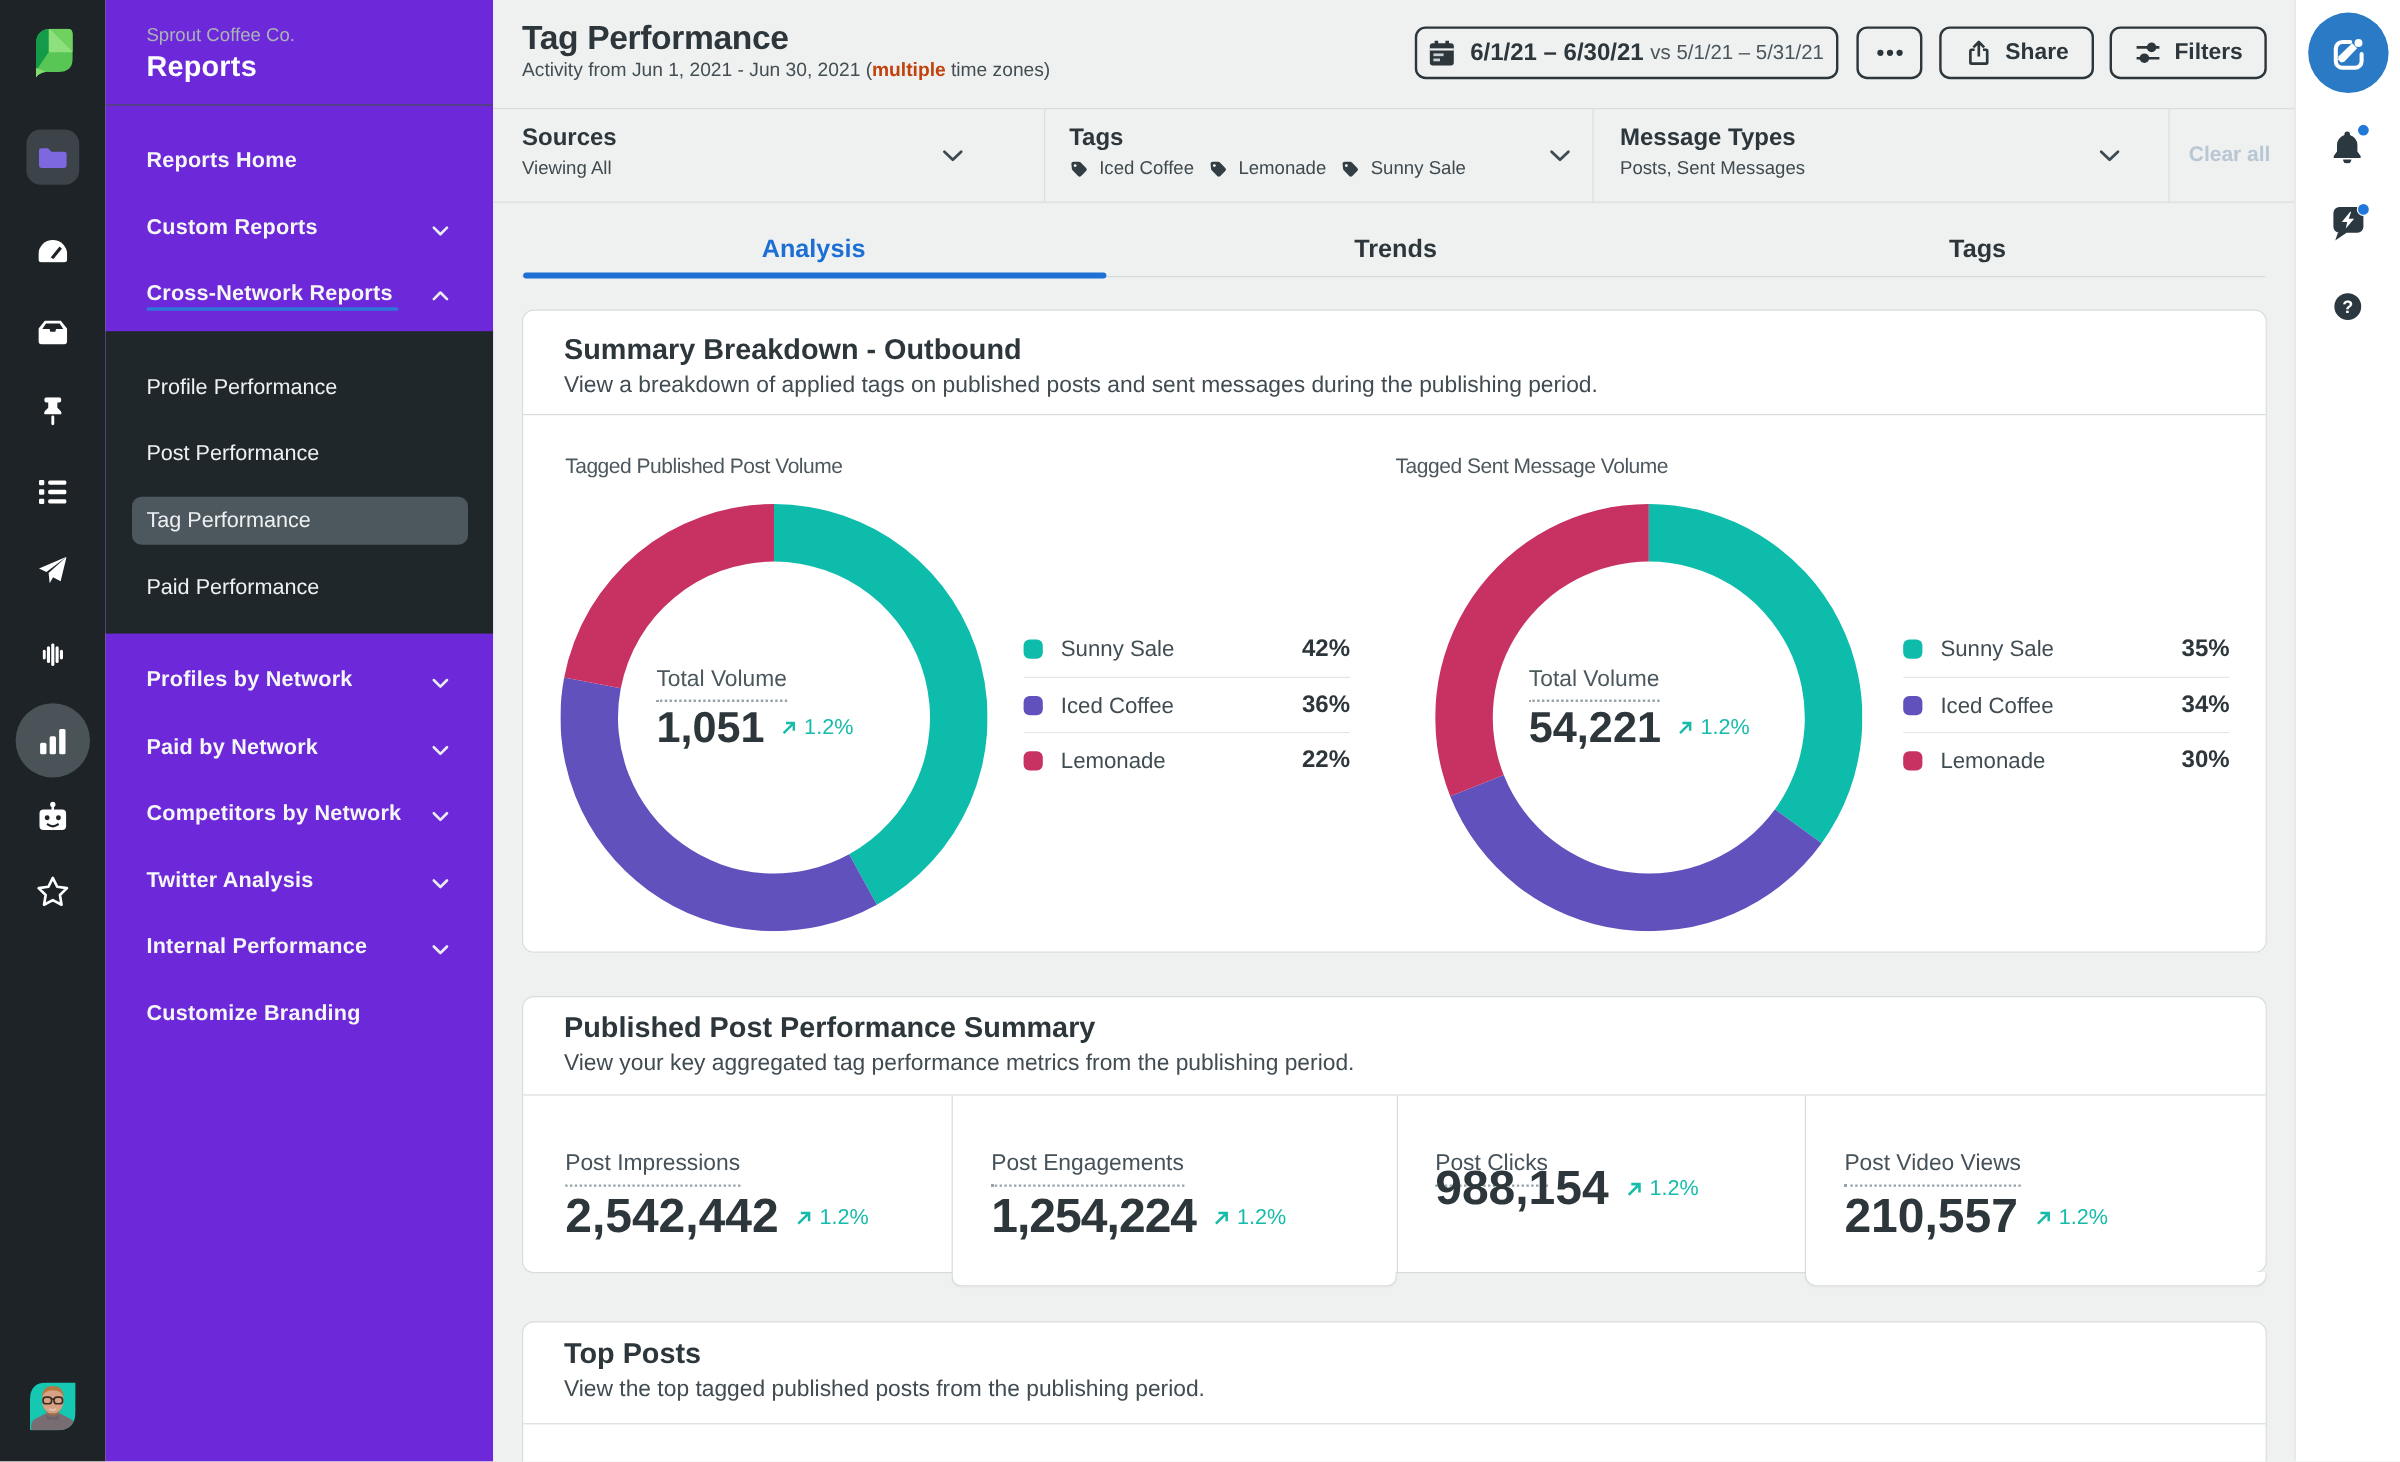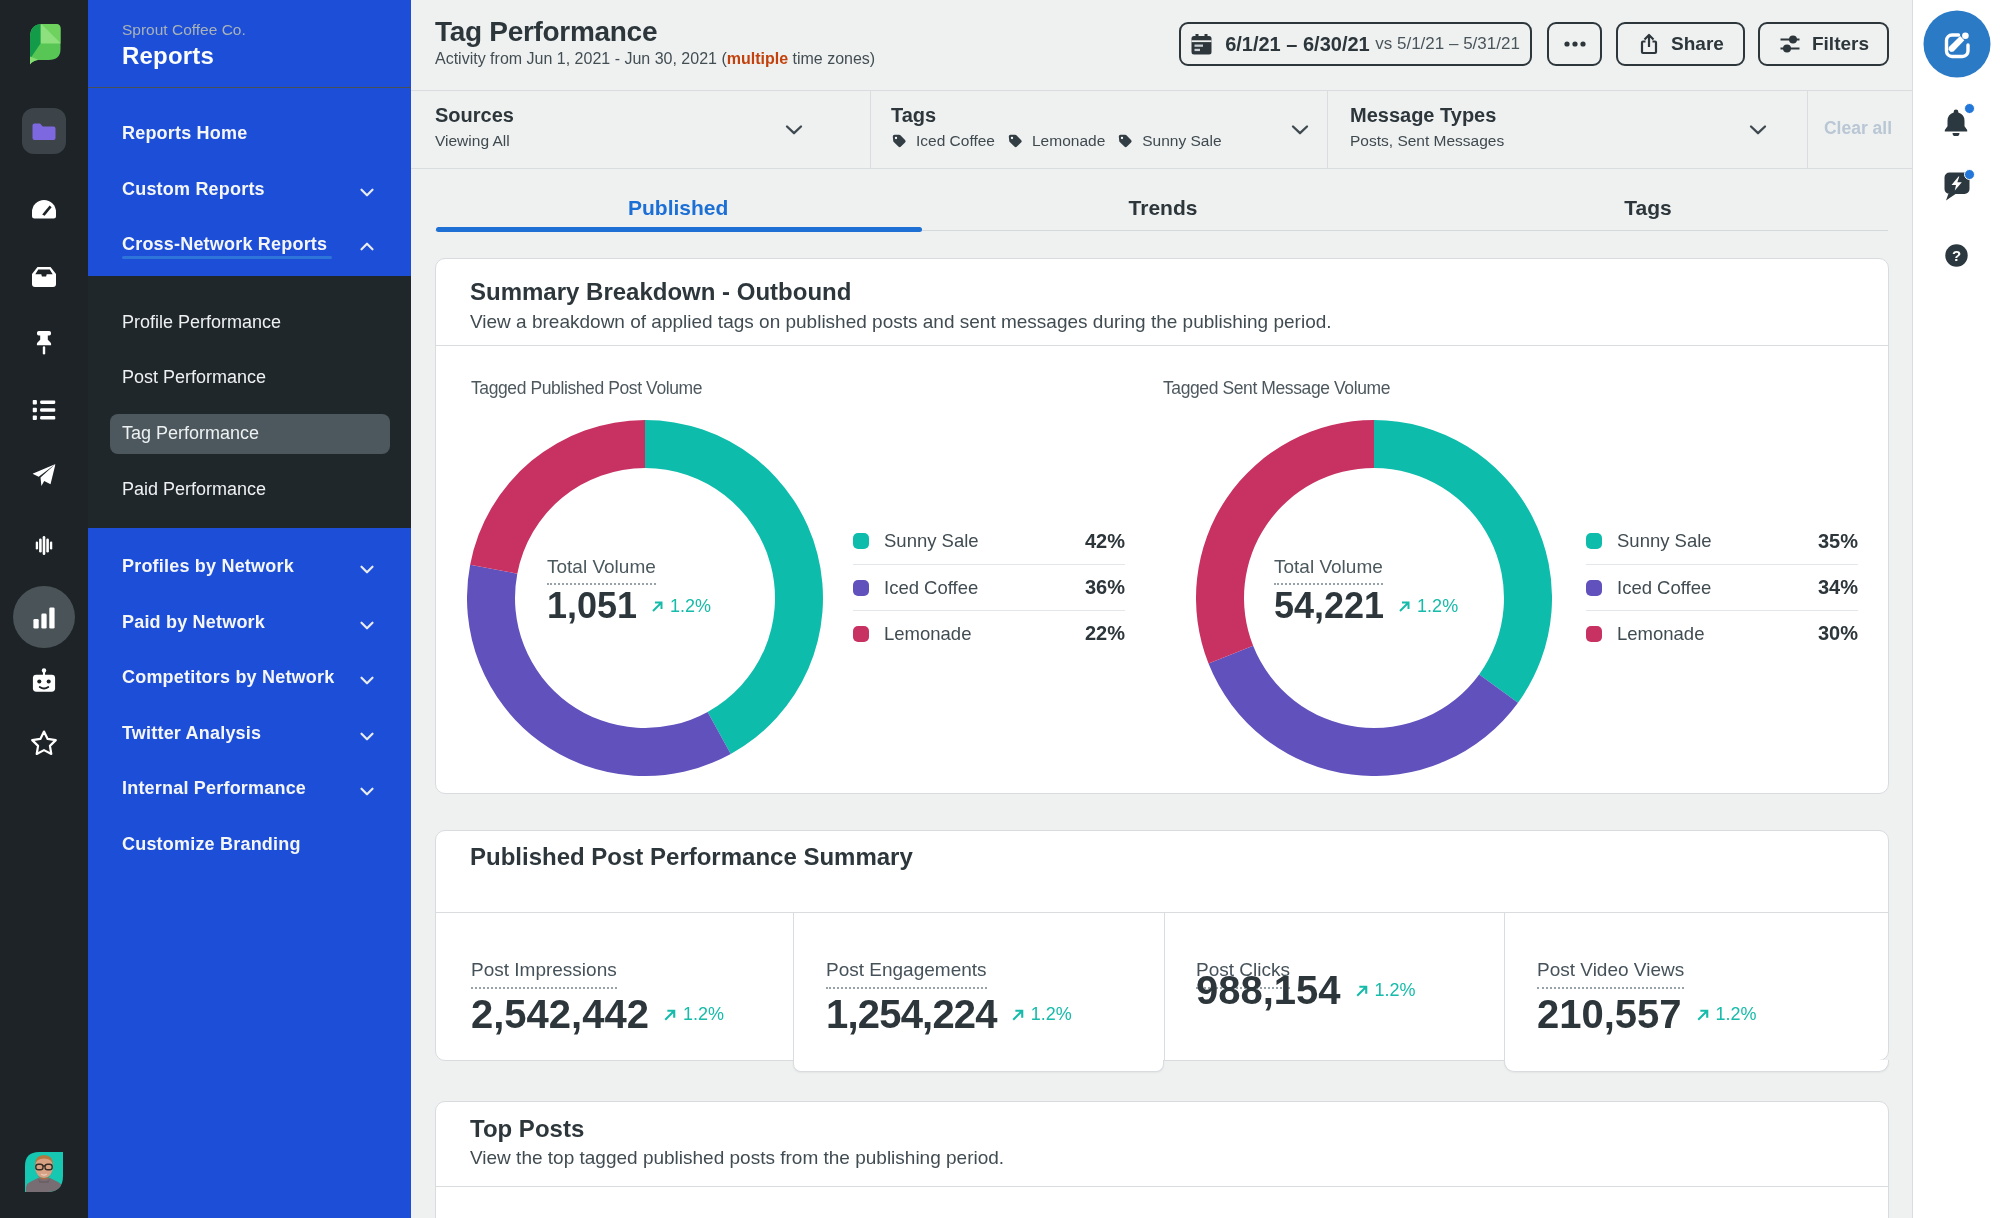--- a/index.html
+++ b/index.html
@@ -7,21 +7,21 @@
 body { font-family:"Liberation Sans", sans-serif; background:#eff1f1; position:relative; }
 .abs { position:absolute; }
 
 
 #rail { left:0; top:0; width:88px; height:1218px; background:#1d2327; }
 #rail svg { position:absolute; left:50%; transform:translateX(-50%); }
 .railbtn { position:absolute; left:22px; width:44px; height:46px; border-radius:12px; background:#3c4449; }
 .railcircle { position:absolute; left:13px; width:62px; height:62px; border-radius:50%; background:#4a5357; }
 
 
-#sidebar { left:88px; top:0; width:323px; height:1218px; background:#1d4ed8; }
+#sidebar { left:88px; top:0; width:323px; height:1218px; background:#6d28d9; }
 #subpanel { position:absolute; left:0; top:276px; width:323px; height:252px; background:#20272b; }
 #selitem { position:absolute; left:22px; top:414px; width:280px; height:40px; background:#4d585e; border-radius:8px; }
 .sbhead1 { position:absolute; left:34px; top:21px; font-size:15.5px; color:#a9b3b7; }
 .sbhead2 { position:absolute; left:34px; top:42px; font-size:24px; font-weight:bold; color:#fbfcfc; letter-spacing:.2px; }
 #sbdiv { position:absolute; left:0; top:87px; width:323px; height:1px; background:#465055; }
 .nav { position:absolute; left:34px; font-size:18px; font-weight:bold; color:#f5f7f7; letter-spacing:.2px; }
 .navsub { position:absolute; left:34px; font-size:18px; font-weight:normal; color:#eef1f2; }
 .chev { position:absolute; left:268px; }
 #cnrline { position:absolute; left:34px; top:256px; width:210px; height:3px; background:#2e75da; border-radius:2px; }
 
@@ -293,21 +293,21 @@
       <path d="M5 9.5 L12 16.2 L19 9.5" stroke="#3f4a50" stroke-width="2.3" fill="none" stroke-linecap="round" stroke-linejoin="round"></path>
     </svg>
   <div class="flabel" style="left:939px;">Message Types</div>
   <div class="fsub" style="left:939px;">Posts, Sent Messages</div>
   <div class="vline" style="left:459px; top:91px; height:77px;"></div>
   <div class="vline" style="left:916px; top:91px; height:77px;"></div>
   <div class="vline" style="left:1396px; top:91px; height:77px;"></div>
   <div class="hline" style="left:0; top:168px; width:1501px;"></div>
   <div style="position:absolute; left:1407px; top:118px; width:80px; text-align:center; font-size:17.5px; font-weight:bold; color:#b9c6d4; white-space:nowrap;">Clear all</div>
 
-  <div class="tab" style="left:217px; width:100px; text-align:center; color:#1c6fd4;">Published</div>
+  <div class="tab" style="left:217px; width:100px; text-align:center; color:#1c6fd4;">Analysis</div>
   <div class="tab" style="left:712px; width:80px; text-align:center;">Trends</div>
   <div class="tab" style="left:1207px; width:60px; text-align:center;">Tags</div>
   <div class="hline" style="left:24px; top:229.5px; width:1453px; background:#d5d9dc;"></div>
   <div id="tabline"></div>
 
   <div class="card" style="top:258px; height:536px;">
     <div class="ctitle" style="top:280px;"></div>
   </div>
   <div class="ctitle abs" style="left:59px; top:278px;">Summary Breakdown - Outbound</div>
   <div class="cdesc abs" style="left:59px; top:311px;">View a breakdown of applied tags on published posts and sent messages during the publishing period.</div>
@@ -370,20 +370,21 @@
         <span class="sw" style="background:#c73263;"></span>
         <span class="legname">Lemonade</span>
         <span class="legpct">30%</span>
       </div>
   </div>
 
   <div class="card" style="top:830px; height:231px;"></div>
   <div class="abs" style="left:382px; top:1060px; width:371px; height:12px; background:#fff; border:1px solid #d8dcdf; border-top:none; border-radius:0 0 8px 8px; box-shadow:0 1px 2px rgba(0,0,0,0.05);"></div>
   <div class="abs" style="left:1093px; top:1060px; width:385px; height:12px; background:#fff; border:1px solid #d8dcdf; border-top:none; border-radius:0 0 10px 10px; box-shadow:0 1px 2px rgba(0,0,0,0.05);"></div>
   <div class="ctitle abs" style="left:59px; top:843px;">Published Post Performance Summary</div>
+  <div class="cdesc abs" style="left:59px; top:876px;">View your key aggregated tag performance metrics from the publishing period.</div>
   <div class="hline" style="left:25px; top:912px; width:1452px;"></div>
   <div class="vline" style="left:382px; top:913px; height:147px;"></div>
   <div class="vline" style="left:753px; top:913px; height:147px;"></div>
   <div class="vline" style="left:1093px; top:913px; height:147px;"></div>
   <div class="mlabel" style="left:60px; top:959px;"><span>Post Impressions</span></div>
   <div class="mnum" style="left:60px; top:992px;">2,542,442<span class="chg"><svg width="18" height="18" viewBox="0 0 17 17">
           <path d="M4 13 L12 5 M6 4.5 H12.5 V11" stroke="#16bbaa" stroke-width="2" fill="none"></path>
         </svg>1.2%</span></div>
   <div class="mlabel" style="left:415px; top:959px;"><span>Post Engagements</span></div>
   <div class="mnum" style="left:415px; top:992px; letter-spacing:-0.8px;">1,254,224<span class="chg"><svg width="18" height="18" viewBox="0 0 17 17">

